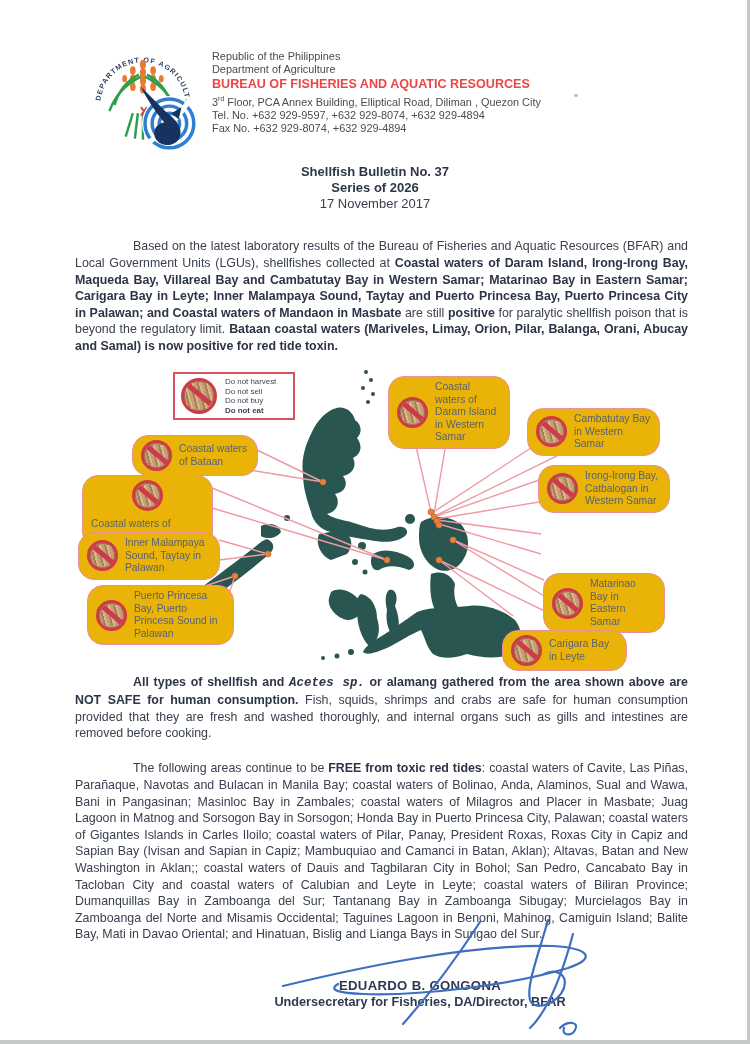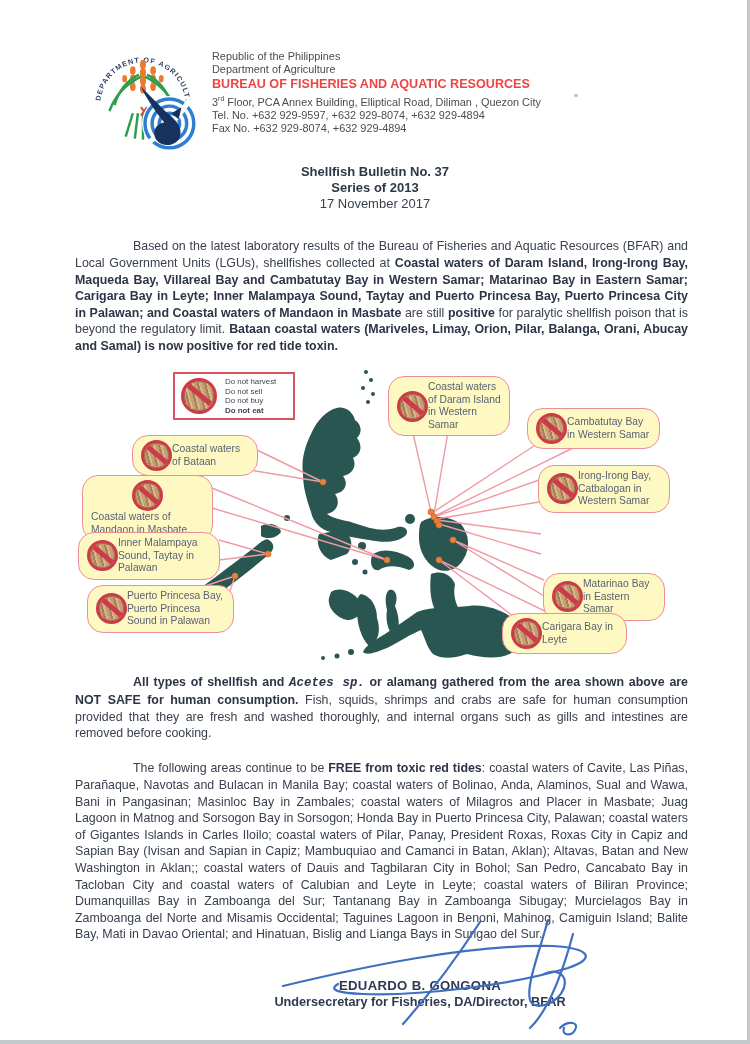--- a/index.html
+++ b/index.html
@@ -20,22 +20,22 @@
   .title-block .tb{font-weight:bold;}
   .title-block .date{font-weight:normal;color:#39414f;}
   
   .bodytext{position:absolute;left:75px;width:613px;text-align:justify;font-size:12.4px;line-height:16.6px;color:#39414f;text-indent:58px;}
   .bodytext .b{font-weight:bold;color:#2c3447;}
   .bodytext .i{font-style:italic;font-family:Liberation Mono, monospace;}
   
   .map-wrap{position:absolute;left:65px;top:362px;width:625px;height:300px;}
   .map-svg{position:absolute;left:0;top:0;width:625px;height:300px;}
   .callout{
-    position:absolute;display:flex;align-items:center;padding:4px 8px;box-sizing:border-box;
-    background:#fef9c3;border:1.6px solid #ec8f99;border-radius:16px;
+    position:absolute;display:flex;align-items:center;gap:7px;padding:4px 8px;box-sizing:border-box;
+    background:#eab308;border:1.6px solid #ec8f99;border-radius:16px;
     font-size:10.3px;line-height:12.6px;color:#596273;
   }
   .clabel{display:block;}
   .noicon{flex:0 0 auto;width:25px;height:25px;border-radius:50%;border:3px solid #cc3b47;
     background:#c79e71;position:relative;overflow:hidden;box-shadow:inset 0 0 0 1px #96774f;}
   .noicon::before{content:"";position:absolute;inset:2px;border-radius:3px;
     background:repeating-linear-gradient(75deg,#c79e71 0 3px,#a77f58 3px 5px,#d8b58a 5px 7px);}
   .noicon::after{content:"";position:absolute;left:-5px;top:9px;width:36px;height:4.5px;background:#cc3b47;transform:rotate(40deg);}
   .legendbox{
     position:absolute;left:108px;top:10px;width:122px;display:flex;align-items:center;gap:8px;
@@ -110,21 +110,21 @@
     <div class="ln">Department of Agriculture</div>
     <div class="ln bureau">BUREAU OF FISHERIES AND AQUATIC RESOURCES</div>
     <div class="ln"><span>3</span><sup>rd</sup><span> Floor, PCA Annex Building, Elliptical Road, Diliman , Quezon City</span></div>
     <div class="ln">Tel. No. +632 929-9597, +632 929-8074, +632 929-4894</div>
     <div class="ln">Fax No. +632 929-8074, +632 929-4894</div>
   </div>
   <div class="speck"></div>
 
   <div class="title-block">
     <div class="tb">Shellfish Bulletin No. 37</div>
-    <div class="tb">Series of 2013</div>
+    <div class="tb">Series of 2026</div>
     <div class="date">17 November 2017</div>
   </div>
 
   <p class="bodytext" style="top:226px"><span>Based on the latest laboratory results of the Bureau of Fisheries and Aquatic Resources (BFAR) and Local Government Units (LGUs), shellfishes collected at </span><span class="b">Coastal waters of Daram Island, Irong-Irong Bay, Maqueda Bay, Villareal Bay and Cambatutay Bay in Western Samar; Matarinao Bay in Eastern Samar; Carigara Bay in Leyte; Inner Malampaya Sound, Taytay and Puerto Princesa Bay, Puerto Princesa City in Palawan; and Coastal waters of Mandaon in Masbate</span><span> are still </span><span class="b">positive</span><span> for paralytic shellfish poison that is beyond the regulatory limit.  </span><span class="b">Bataan coastal waters (Mariveles, Limay, Orion, Pilar, Balanga, Orani, Abucay and Samal) is now positive for red tide toxin.</span></p>
 
   <div class="map-wrap">
     <svg class="map-svg" viewBox="0 0 625 300">
 
       <g fill="#2a5651">
         <circle cx="301" cy="10" r="2"></circle>
@@ -226,21 +226,21 @@
       <span class="clabel">Cambatutay Bay in Western Samar</span>
     </div>
     <div class="callout" style="left:473px;top:103px;width:132px;">
       <span class="noicon"></span>
       <span class="clabel">Irong-Irong Bay, Catbalogan in Western Samar</span>
     </div>
     <div class="callout" style="left:478px;top:211px;width:122px;">
       <span class="noicon"></span>
       <span class="clabel">Matarinao Bay in Eastern Samar</span>
     </div>
-    <div class="callout" style="left:437px;top:251px;width:125px;">
+    <div class="callout" style="left:437px;top:268px;width:125px;">
       <span class="noicon"></span>
       <span class="clabel">Carigara Bay in Leyte</span>
     </div>
   </div>
 
   <p class="bodytext" style="top:662px"><span class="b">All types of shellfish and </span><span class="b i">Acetes sp.</span><span class="b"> or alamang gathered from the area shown above are NOT SAFE for human consumption. </span><span>Fish, squids, shrimps and crabs are safe for human consumption provided that they are fresh and washed thoroughly, and internal organs such as gills and intestines are removed before cooking.</span></p>
   <p class="bodytext" style="top:748px"><span>The following areas continue to be </span><span class="b">FREE from toxic red tides</span><span>: coastal waters of Cavite, Las Piñas, Parañaque, Navotas and Bulacan in Manila Bay; coastal waters of Bolinao, Anda, Alaminos, Sual and Wawa, Bani in Pangasinan; Masinloc Bay in Zambales; coastal waters of Milagros and Placer in Masbate; Juag Lagoon in Matnog and Sorsogon Bay in Sorsogon; Honda Bay in Puerto Princesa City, Palawan; coastal waters of Gigantes Islands in Carles Iloilo; coastal waters of Pilar, Panay, President Roxas, Roxas City in Capiz and Sapian Bay (Ivisan and Sapian in Capiz; Mambuquiao and Camanci in Batan, Aklan); Altavas, Batan and New Washington in Aklan;; coastal waters of Dauis and Tagbilaran City in Bohol; San Pedro, Cancabato Bay in Tacloban City and coastal waters of Calubian and Leyte in Leyte; coastal waters of Biliran Province; Dumanquillas Bay in Zamboanga del Sur; Tantanang Bay in Zamboanga Sibugay; Murcielagos Bay in Zamboanga del Norte and Misamis Occidental; Taguines Lagoon in Benoni, Mahinog, Camiguin Island; Balite Bay, Mati in Davao Oriental; and Hinatuan, Bislig and Lianga Bays in Surigao del Sur.</span></p>
 
   <div class="sig-block">
     <div class="sig-name">EDUARDO B. GONGONA</div>

